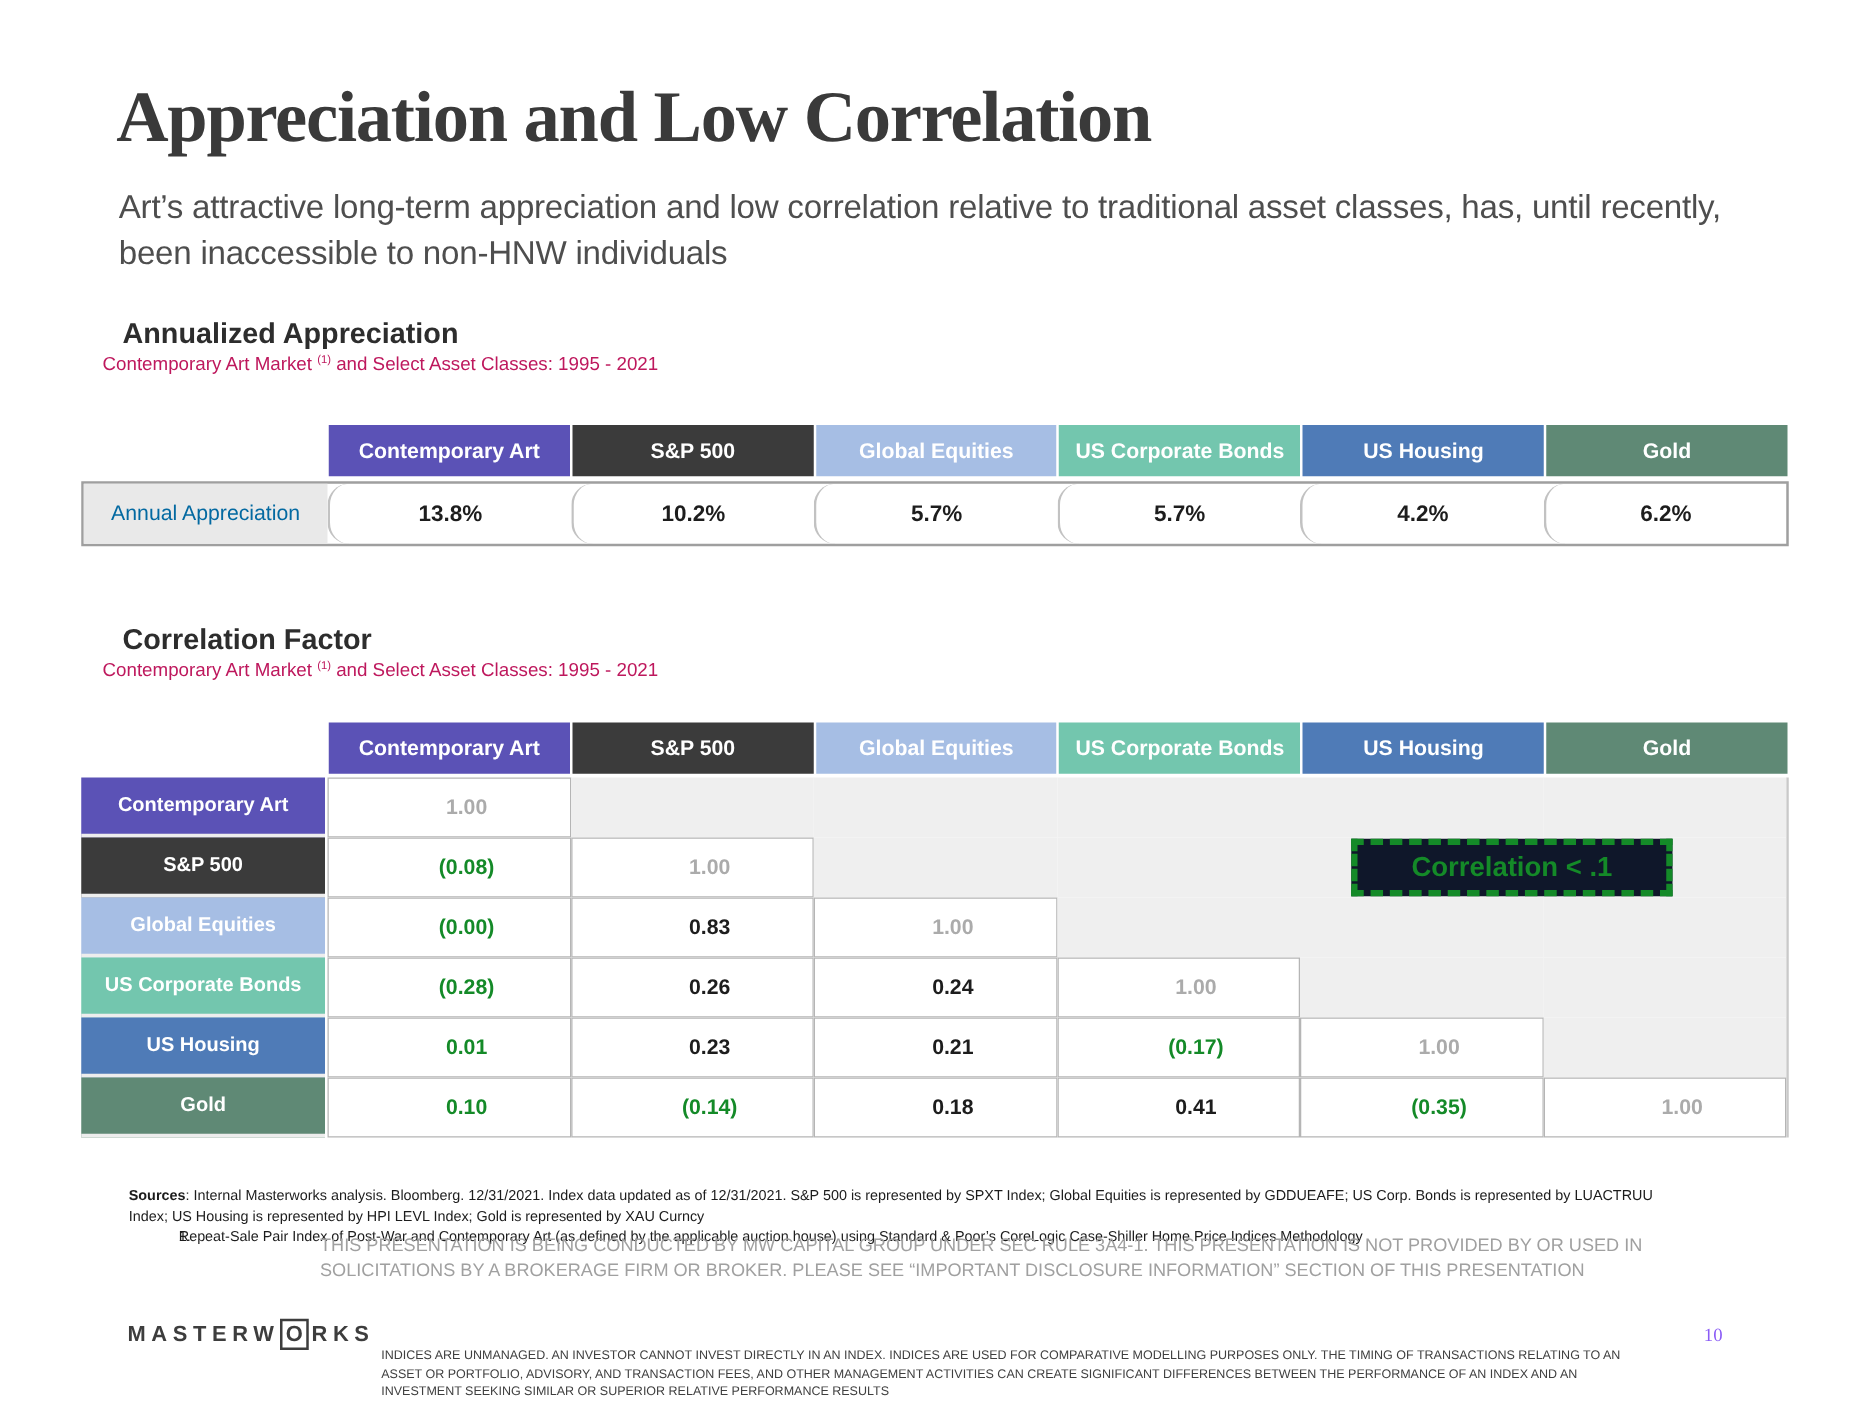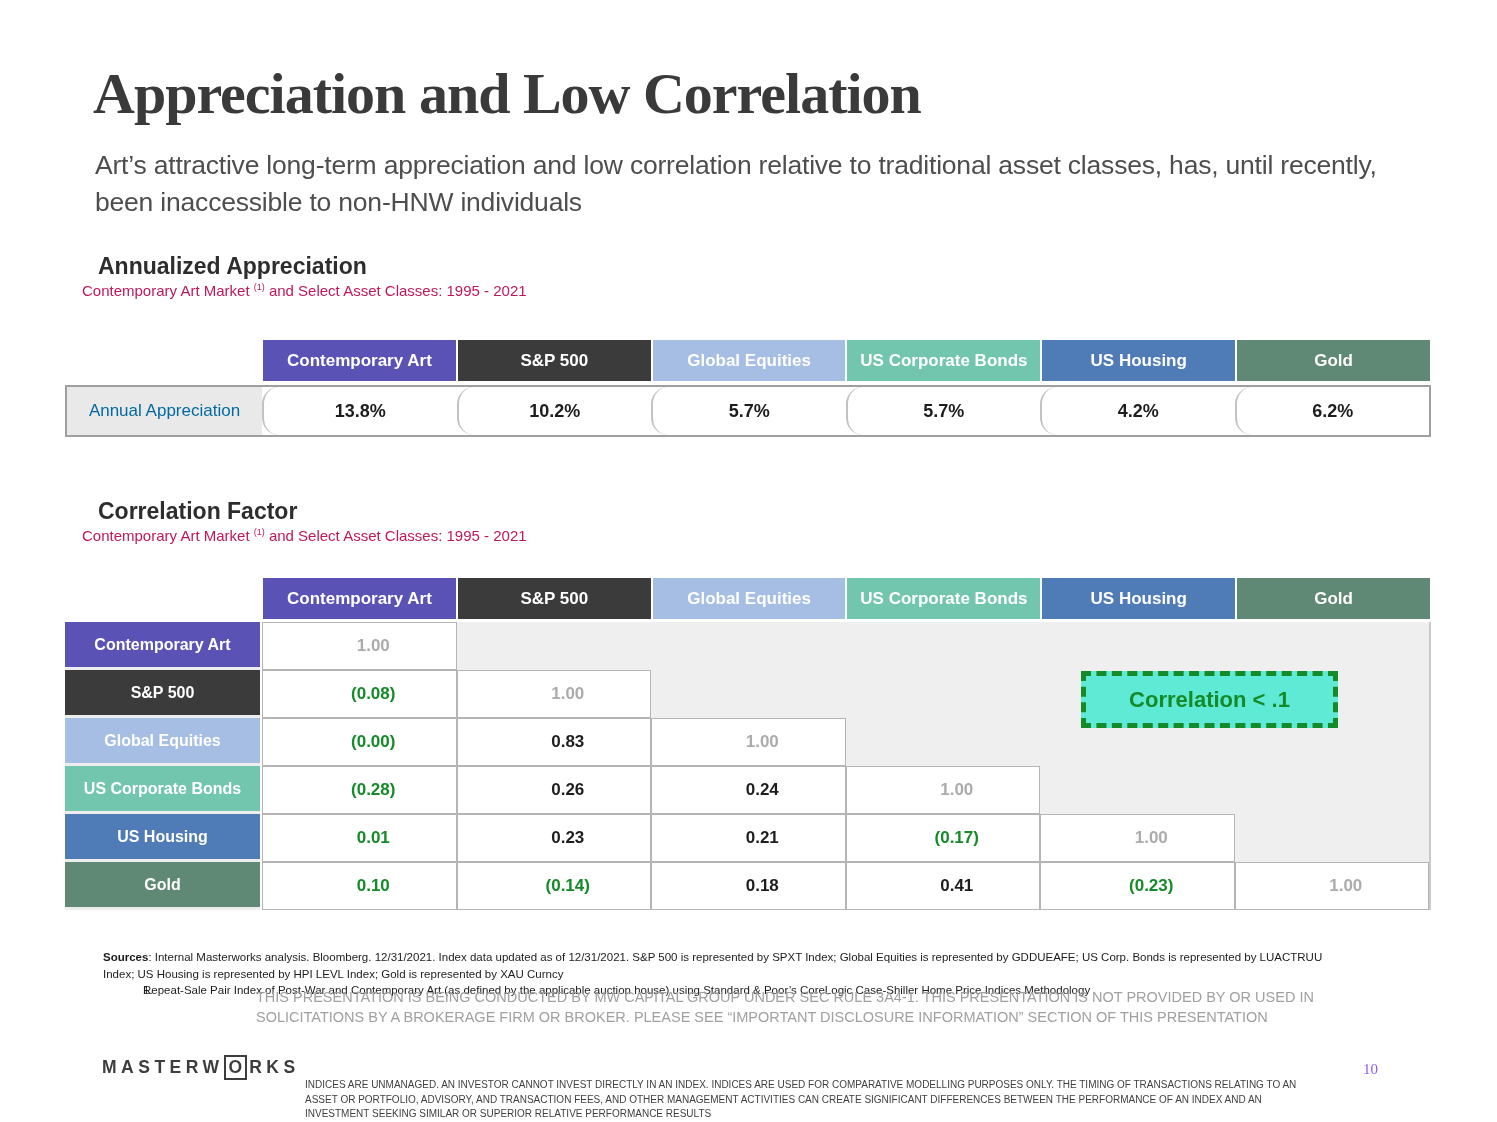--- a/index.html
+++ b/index.html
@@ -67,22 +67,22 @@
     background:#fff; outline:1px solid #b5b5b5; outline-offset:-1px;
     display:flex; align-items:center; justify-content:center;
     font-weight:bold; font-size:17px;padding-left:28px;
   }
   .blank { background:#efefef; }
   .green { color:#148a28; }
   .black { color:#1d1d1d; }
   .diag  { color:#ababab; }
   
   .callout {
-    position:absolute; left:1081px; top:671px; width:257px; height:57px;
-    background:#5eead4; border:5px dashed #148a28;
+    position:absolute; left:1081px; top:671px; width:257px; height:46px;
+    background:#0f172a; border:5px dashed #148a28;
     display:flex; align-items:center; justify-content:center;
     color:#148a28; font-weight:bold; font-size:22px;
   }
   
   .footnotes {
     position:absolute; left:103px; top:949px; width:1240px;
     font-size:11.5px; color:#1c1c1c; line-height:1.45;
   }
   .footnotes b { font-weight:bold; }
   .note1 { display:flex; }
@@ -187,21 +187,21 @@
     <div class="mcell filled black">0.21</div>
     <div class="mcell filled green">(0.17)</div>
     <div class="mcell filled diag">1.00</div>
     <div class="mcell blank"></div>
 
     <div class="mlabel" style="background-color: rgb(95, 137, 117);">Gold</div>
     <div class="mcell filled green">0.10</div>
     <div class="mcell filled green">(0.14)</div>
     <div class="mcell filled black">0.18</div>
     <div class="mcell filled black">0.41</div>
-    <div class="mcell filled green">(0.23)</div>
+    <div class="mcell filled green">(0.35)</div>
     <div class="mcell filled diag">1.00</div>
   </div>
 
   <div class="callout">Correlation &lt; .1</div>
 
   <div class="footnotes">
     <div><b>Sources</b><span>: Internal Masterworks analysis. Bloomberg. 12/31/2021. Index data updated as of 12/31/2021. S&amp;P 500 is represented by SPXT Index; Global Equities is represented by GDDUEAFE; US Corp. Bonds is represented by LUACTRUU Index; US Housing is represented by HPI LEVL Index; Gold is represented by XAU Curncy</span></div>
     <div class="note1">
         <span class="num">1.</span>
         <span>Repeat-Sale Pair Index of Post-War and Contemporary Art (as defined by the applicable auction house) using Standard &amp; Poor’s CoreLogic Case-Shiller Home Price Indices Methodology</span>

